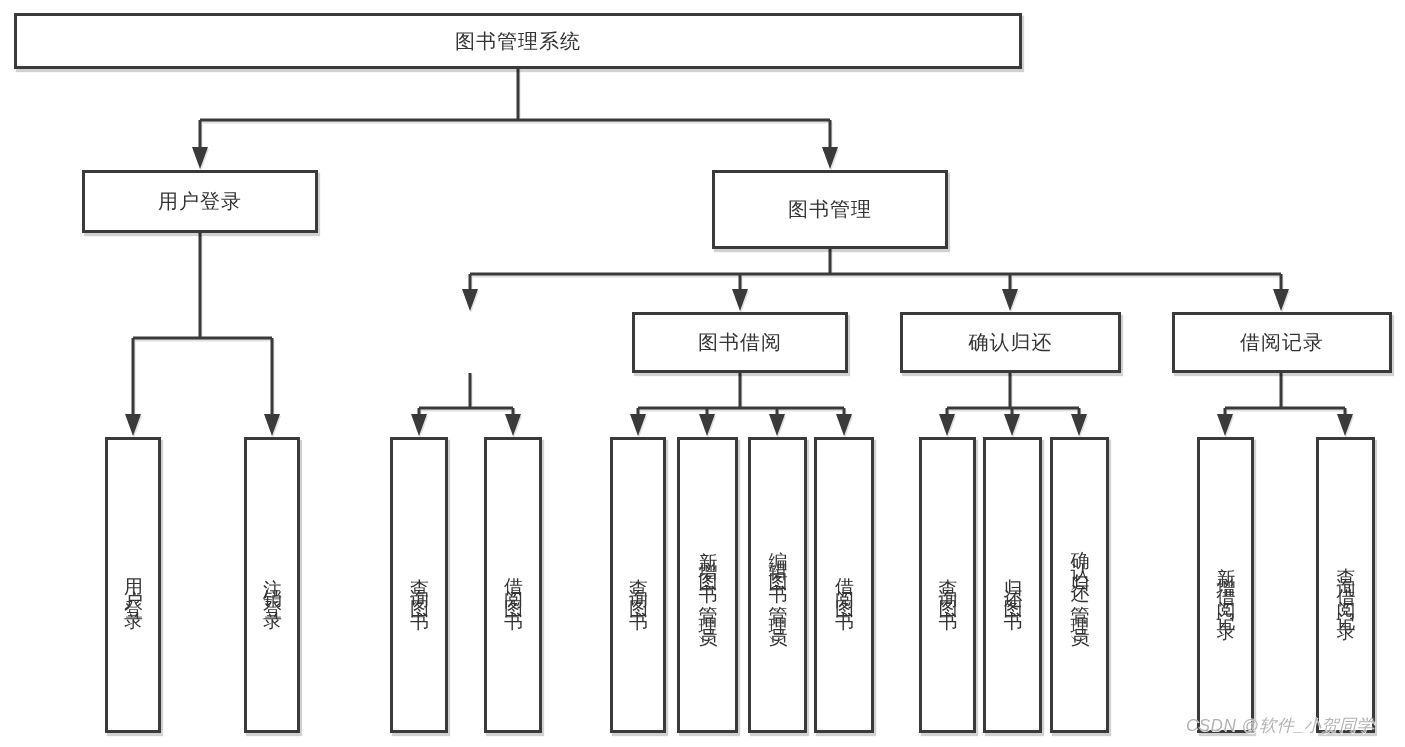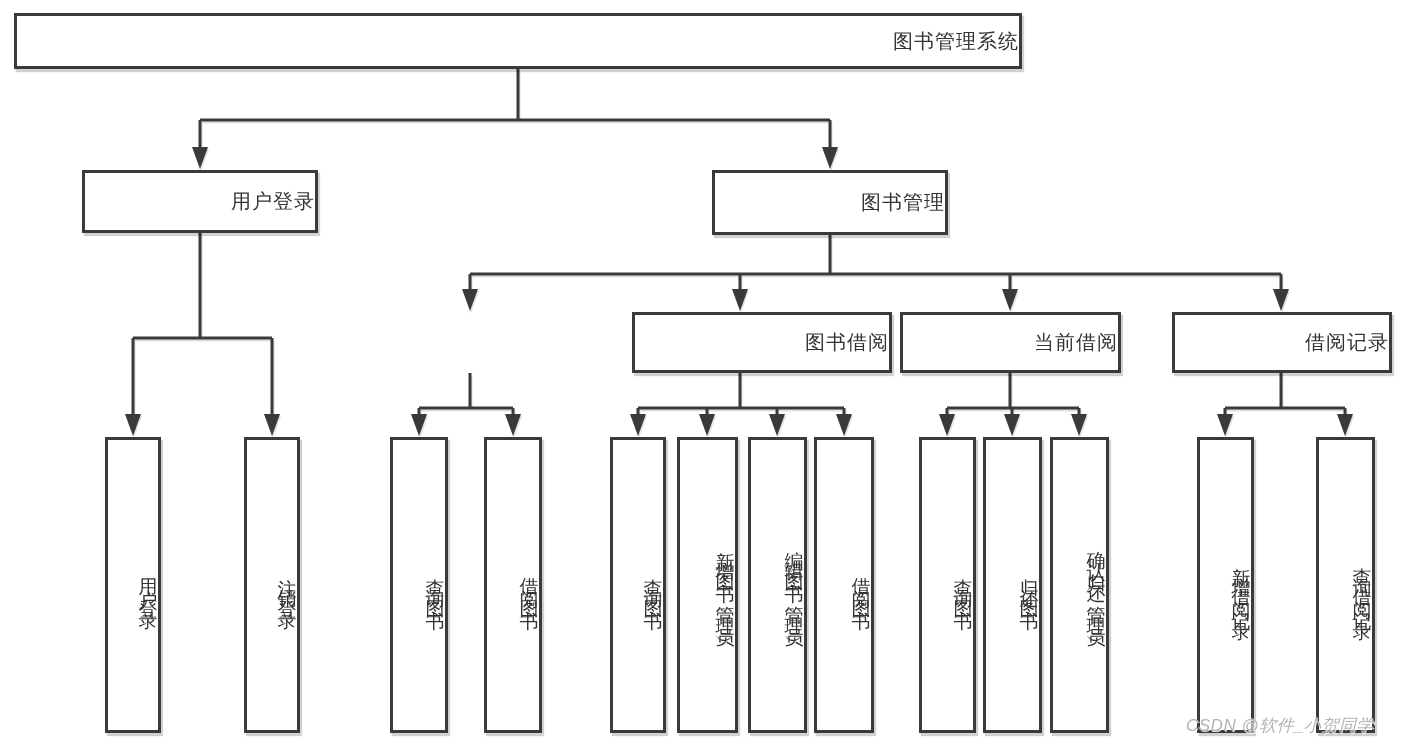--- a/index.html
+++ b/index.html
@@ -15,21 +15,21 @@
     pointer-events:none;
     filter:drop-shadow(1px 2px 0 rgba(0,0,0,0.12));
   }
   .wires path{stroke:#3a3a3a;stroke-width:3;fill:none;}
   .wires polygon{fill:#3a3a3a;stroke:none;}
   .node{
     position:absolute;
     box-sizing:border-box;
     background:#ffffff;
     border:3px solid #3a3a3a;
-    display:flex;align-items:center;justify-content:flex-end;
+    display:flex;align-items:center;justify-content:center;
     color:#333333;
     box-shadow:2px 3px 1px rgba(0,0,0,0.18);
   }
   .hbox{font-size:20px;letter-spacing:1px;}
   .vbox span{
     writing-mode:vertical-rl;
     text-orientation:mixed;
     font-size:19px;
     letter-spacing:11px;
     line-height:1.1;
@@ -82,29 +82,29 @@
     <polygon points="1337,414 1353,414 1345,436"></polygon>
   </svg>
 
   <div class="node hbox" style="left:14px;top:13px;width:1008px;height:56px">
     <span>图书管理系统</span>
   </div>
 
   <div class="node hbox" style="left:82px;top:170px;width:236px;height:63px">
     <span>用户登录</span>
   </div>
-  <div class="node hbox" style="left:712px;top:170px;width:236px;height:65px">
+  <div class="node hbox" style="left:712px;top:170px;width:236px;height:79px">
     <span>图书管理</span>
   </div>
 
-  <div class="node hbox" style="left:632px;top:312px;width:260px;height:61px">
+  <div class="node hbox" style="left:632px;top:312px;width:216px;height:61px">
     <span>图书借阅</span>
   </div>
   <div class="node hbox" style="left:900px;top:312px;width:221px;height:61px">
-    <span>当前借阅</span>
+    <span>确认归还</span>
   </div>
   <div class="node hbox" style="left:1172px;top:312px;width:220px;height:61px">
     <span>借阅记录</span>
   </div>
 
   <div class="node vbox" style="left:105px;top:437px;width:56px;height:296px">
     <span>用户登录</span>
   </div>
   <div class="node vbox" style="left:244px;top:437px;width:56px;height:296px">
     <span>注销登录</span>

